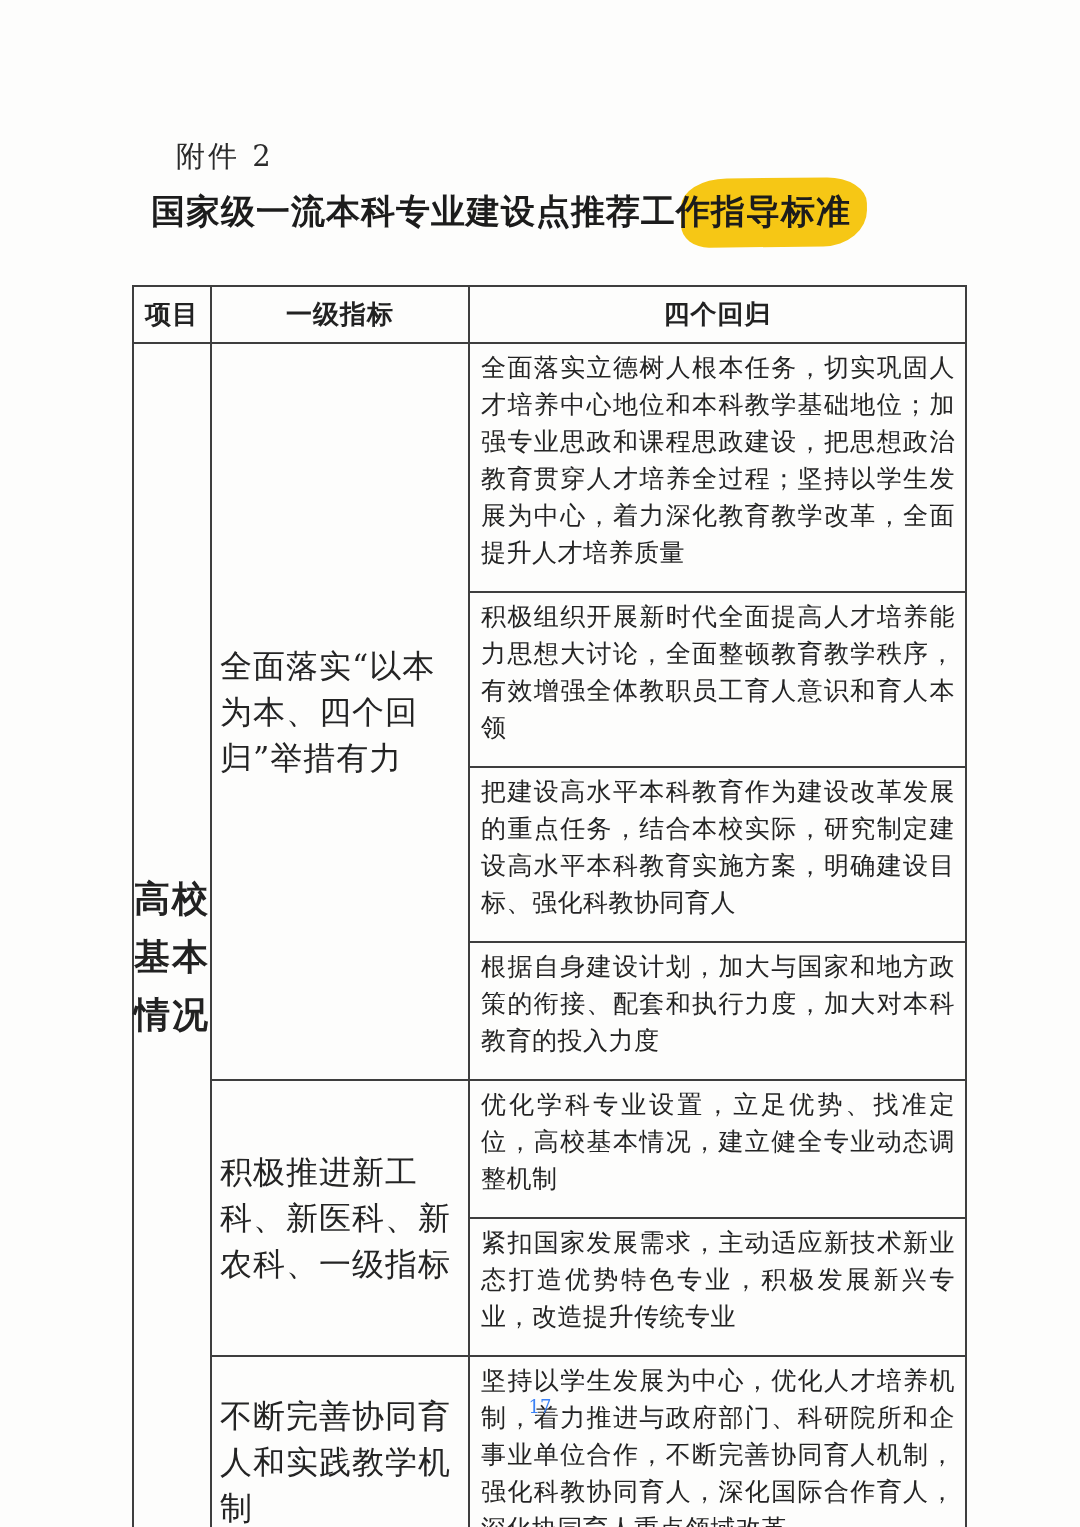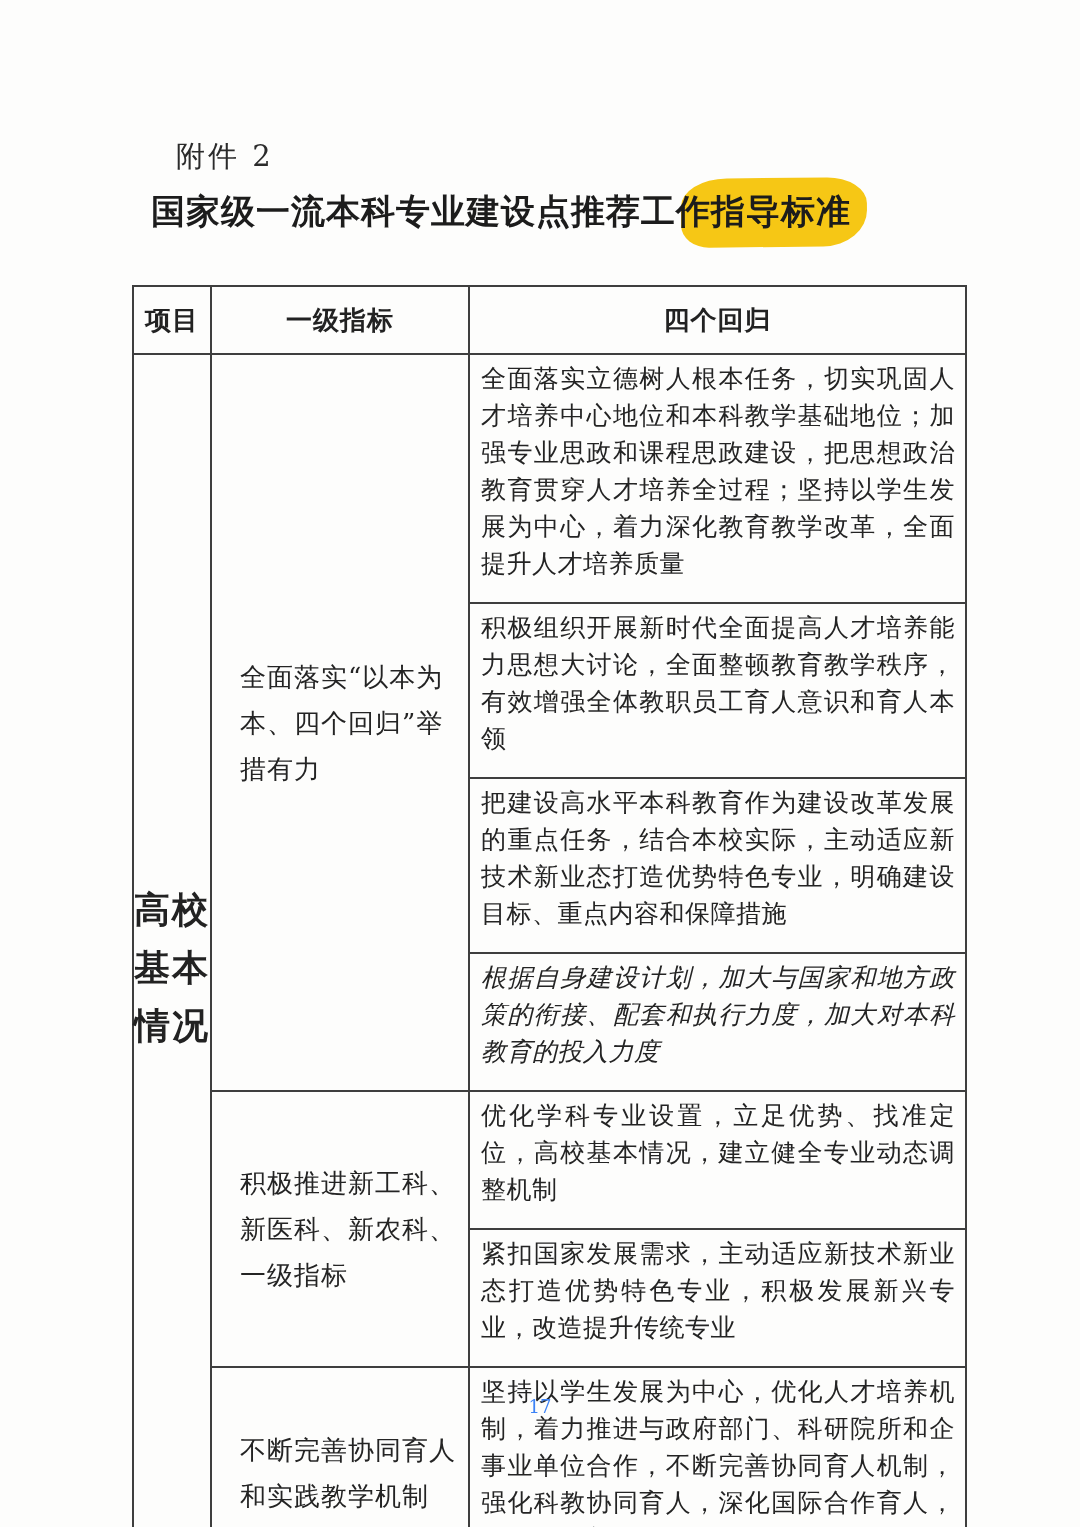--- a/index.html
+++ b/index.html
@@ -36,48 +36,48 @@
   }
 
   .table-wrap { position:absolute; left:132px; top:285px; }
   table { border-collapse:collapse; table-layout:fixed; width:833px; }
   th, td { border:2px solid #3e3e3e; vertical-align:middle; }
 
   col.col-project { width:78px; }
   col.col-first   { width:258px; }
   col.col-second  { width:497px; }
 
-  tr.h-row { height:68px; }
+  tr.h-row { height:57px; }
   th {
     font-family:"DejaVu Sans", sans-serif;
     font-weight:700; font-size:26px; color:#222;
     text-align:center; letter-spacing:1px;
   }
 
   td.project-cell {
     text-align:center; vertical-align:middle;
     font-weight:700; font-size:36px; line-height:58px;
     letter-spacing:2px; color:#222;
     padding:0 0;
   }
   td.first-cell {
     vertical-align:middle; text-align:left;
-    font-size:26px; line-height:46px; letter-spacing:1px;
-    padding:4px 8px 4px 28px; color:#242424;
+    font-size:32px; line-height:46px; letter-spacing:1px;
+    padding:4px 8px 4px 8px; color:#242424;
   }
   td.second-cell {
     vertical-align:top; text-align:justify;
     font-size:25px; line-height:37px; letter-spacing:0.5px;
     padding:5px 10px 20px 11px; color:#242424;
   }
 
   tr.r1 { height:223px; }
   tr.r2 { height:150px; }
   tr.r3 { height:145px; }
-  tr.r4 { height:105px;font-style:italic; }
+  tr.r4 { height:105px; }
   tr.r5 { height:115px; }
   tr.r6 { height:110px; }
   tr.r7 { height:177px; }
 
   .page-number {
     position:absolute; left:0; top:1396px; width:1080px;
     text-align:center; font-size:18px; color:#3b82f6;
     font-family:"DejaVu Serif", serif;
   }
 </style>
@@ -108,21 +108,21 @@
           <td rowspan="7" class="project-cell">高校基本情况</td>
           <td rowspan="4" class="first-cell">全面落实“以本为本、四个回归”举措有力</td>
           <td class="second-cell">全面落实立德树人根本任务，切实巩固人才培养中心地位和本科教学基础地位；加强专业思政和课程思政建设，把思想政治教育贯穿人才培养全过程；坚持以学生发展为中心，着力深化教育教学改革，全面提升人才培养质量</td>
         </tr>
 
         <tr class="r2">
           <td class="second-cell">积极组织开展新时代全面提高人才培养能力思想大讨论，全面整顿教育教学秩序，有效增强全体教职员工育人意识和育人本领</td>
         </tr>
 
         <tr class="r3">
-          <td class="second-cell">把建设高水平本科教育作为建设改革发展的重点任务，结合本校实际，主动适应新技术新业态打造优势特色专业，明确建设目标、重点内容和保障措施</td>
+          <td class="second-cell">把建设高水平本科教育作为建设改革发展的重点任务，结合本校实际，研究制定建设高水平本科教育实施方案，明确建设目标、强化科教协同育人</td>
         </tr>
 
         <tr class="r4">
           <td class="second-cell">根据自身建设计划，加大与国家和地方政策的衔接、配套和执行力度，加大对本科教育的投入力度</td>
         </tr>
 
         <tr class="r5">
           <td rowspan="2" class="first-cell">积极推进新工科、新医科、新农科、一级指标</td>
           <td class="second-cell">优化学科专业设置，立足优势、找准定位，高校基本情况，建立健全专业动态调整机制</td>
         </tr>

